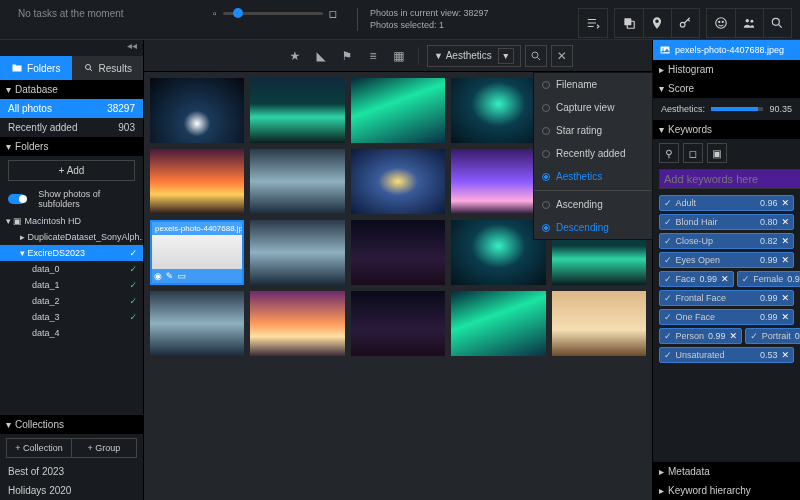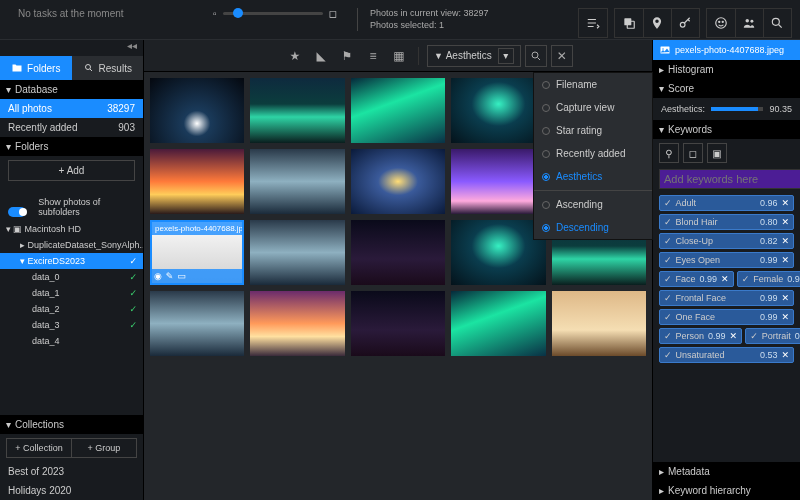--- a/index.html
+++ b/index.html
@@ -24,21 +24,21 @@
   .tabs { display: flex; height: 24px; }
   .tab { flex: 1; display: flex; align-items: center; justify-content: center; gap: 4px; font-size: 10px; cursor: pointer; }
   .tab.active { background: #1a8cff; color: #fff; }
   .tab.inactive { background: #2a2d31; color: #ccc; }
   .section-hdr { background: #000; padding: 4px 6px; font-size: 10px; display: flex; align-items: center; gap: 4px; cursor: pointer; }
   .db-item, .folder-item { display: flex; justify-content: space-between; align-items: center; padding: 4px 8px; font-size: 10px; cursor: pointer; }
   .db-item.selected { background: #1a8cff; color: #fff; }
   .db-item .count { color: #ccc; }
   .db-item.selected .count { color: #fff; }
   .add-btn { margin: 4px 8px; padding: 4px 0; border: 1px solid #444; text-align: center; font-size: 10px; cursor: pointer; }
-  .toggle-row { display: flex; align-items: flex-end; gap: 12px; padding: 4px 8px; font-size: 9px; margin-top: 8px; }
+  .toggle-row { display: flex; align-items: center; gap: 12px; padding: 4px 8px; font-size: 9px; }
   .toggle { width: 20px; height: 10px; background: #1a8cff; border-radius: 5px; position: relative; }
   .toggle::after { content: ''; position: absolute; width: 8px; height: 8px; background: #fff; border-radius: 50%; top: 1px; left: 11px; }
   .folder-tree { flex: 1; overflow: hidden; }
   .tree-item { display: flex; align-items: center; padding: 3px 6px; font-size: 9px; gap: 3px; cursor: pointer; }
   .tree-item .check { color: #3bd16f; margin-left: auto; font-size: 9px; }
   .tree-item.selected { background: #1a8cff; color: #fff; }
   .tree-indent { padding-left: 20px; }
   .split-btns { display: flex; margin: 4px 6px; gap: 0; }
   .split-btns .half { flex: 1; border: 1px solid #444; padding: 4px 0; text-align: center; font-size: 9px; cursor: pointer; }
   .split-btns .half:first-child { border-right: none; }

